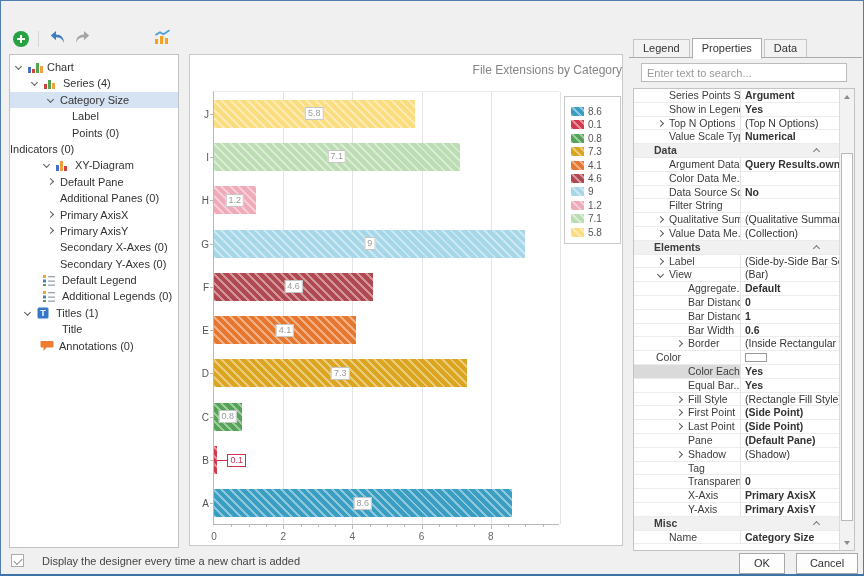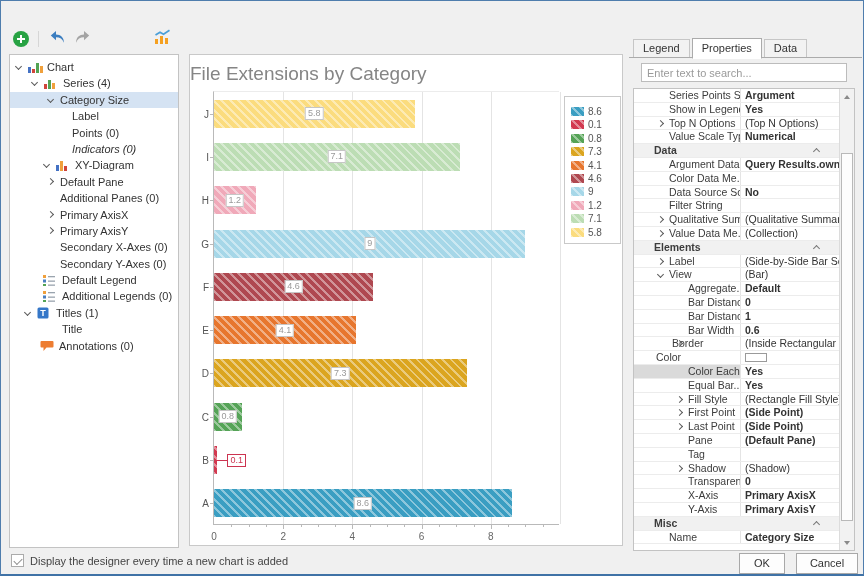--- a/index.html
+++ b/index.html
@@ -41,22 +41,22 @@
   border-right:1.2px solid #5a5a5a; border-bottom:1.2px solid #5a5a5a; }
 .tree-row .chev { margin-right:7px; vertical-align:2px; }
 .chev-d { transform:rotate(45deg); }
 .chev-r { transform:rotate(-45deg); }
 .ti { display:inline-block; width:15px; height:12px; margin-right:4px; vertical-align:-2px; }
 .tlabel { vertical-align:baseline; }
 
 
 .chart-panel { position:absolute; left:188px; top:53px; width:434px; height:492px;
   background:#fff; border:1px solid #c9c9c9; }
-.chart-title { position:absolute; left:0; right:0; top:8px; text-align:left;
-  font-size:19px; color:#858585; }
+.chart-title { position:absolute; left:0; right:0; top:8px; text-align:right;
+  font-size:12px; color:#858585; }
 .plot { position:absolute; left:23px; top:36px; width:346px; height:434px;
   border-left:1px solid #b9b9b9; border-bottom:1px solid #b9b9b9; border-top:1px solid #ececec; }
 .gridline { position:absolute; top:0; bottom:0; width:1px; background:#e4e4e4; }
 .bar { position:absolute; height:28px; }
 .blabel { position:absolute; font-size:9px; line-height:11px; color:#9a9a9a;
   background:#fff; border:1px solid #c6c6c6; padding:0 2px; white-space:nowrap; }
 .blabel.outside { color:#cc3350; border-color:#cc3350; }
 .conn { position:absolute; height:1px; background:#cc3350; }
 .xtick { position:absolute; width:1px; background:#b9b9b9; }
 .xlab { position:absolute; top:calc(100% + 7px); transform:translateX(-50%);
@@ -102,21 +102,21 @@
 .vscroll { position:absolute; right:0; top:0; bottom:0; width:15px; background:#f2f2f2;
   border-left:1px solid #dcdcdc; }
 .sbtn { position:absolute; left:0; right:0; height:15px; display:flex; align-items:center; justify-content:center; }
 .sbtn.up { top:0; } .sbtn.down { bottom:0; }
 .tri-up { width:0; height:0; border-left:3.5px solid transparent; border-right:3.5px solid transparent; border-bottom:4.5px solid #8a8a8a; }
 .tri-down { width:0; height:0; border-left:3.5px solid transparent; border-right:3.5px solid transparent; border-top:4.5px solid #8a8a8a; }
 .sthumb { position:absolute; left:1px; right:1px; top:64px; height:368px;
   background:#fdfdfd; border:1px solid #b9b9b9; }
 
 
-.footer-check { position:absolute; left:10px; top:553px; display:flex; align-items:center; }
+.footer-check { position:absolute; left:10px; top:553px; display:flex; align-items:center;gap:12px; }
 .cbox { position:relative; width:13px; height:13px; background:#fff; border:1px solid #ababab; margin-right:6px; }
 .cbox::after { content:""; position:absolute; left:2px; top:2.5px; width:7px; height:4px;
   border-left:1.6px solid #8f8f8f; border-bottom:1.6px solid #8f8f8f; transform:rotate(-45deg); }
 .clabel { font-size:11px; color:#444; }
 .btn { position:absolute; top:552px; height:21px; background:#fdfdfd;
   border:1px solid #a8a8a8; font-size:11px; color:#333; text-align:center; line-height:19px; }
 .btn-ok { left:738px; width:46px; }
 .btn-cancel { left:795px; width:62px; }
 </style>
 </head>
@@ -159,21 +159,21 @@
               <rect x="12" y="5" width="3" height="7" fill="#f0a03c"></rect>
             </svg></span><span class="tlabel">Chart</span></div>
         <div class="tree-row" style="padding-left: 22px;"><span class="chev chev-d"></span><span class="ti"><svg width="15" height="12" viewBox="0 0 15 12">
               <rect x="0" y="7" width="3" height="5" fill="#d0453a"></rect>
               <rect x="4" y="3" width="3" height="9" fill="#53a353"></rect>
               <rect x="8" y="6" width="3" height="6" fill="#f0a03c"></rect>
             </svg></span><span class="tlabel">Series (4)</span></div>
         <div class="tree-row selected" style="padding-left: 38px;"><span class="chev chev-d"></span><span class="tlabel">Category Size</span></div>
         <div class="tree-row" style="padding-left: 62px;"><span class="tlabel">Label</span></div>
         <div class="tree-row" style="padding-left: 62px;"><span class="tlabel">Points (0)</span></div>
-        <div class="tree-row" style="padding-left: 62px; font-style: italic;"><span class="tlabel">Indicators (0)</span></div>
+        <div class="tree-row" style=""><span class="tlabel">Indicators (0)</span></div>
         <div class="tree-row" style="padding-left: 34px;"><span class="chev chev-d"></span><span class="ti"><svg width="15" height="12" viewBox="0 0 15 12">
               <rect x="0" y="6" width="3" height="6" fill="#4472c4"></rect>
               <rect x="4" y="2" width="3" height="10" fill="#f0a03c"></rect>
               <rect x="8" y="7" width="3" height="5" fill="#d0453a"></rect>
             </svg></span><span class="tlabel">XY-Diagram</span></div>
         <div class="tree-row" style="padding-left: 38px;"><span class="chev chev-r"></span><span class="tlabel">Default Pane</span></div>
         <div class="tree-row" style="padding-left: 50px;"><span class="tlabel">Additional Panes (0)</span></div>
         <div class="tree-row" style="padding-left: 38px;"><span class="chev chev-r"></span><span class="tlabel">Primary AxisX</span></div>
         <div class="tree-row" style="padding-left: 38px;"><span class="chev chev-r"></span><span class="tlabel">Primary AxisY</span></div>
         <div class="tree-row" style="padding-left: 50px;"><span class="tlabel">Secondary X-Axes (0)</span></div>
@@ -370,21 +370,21 @@
         </div>
         <div class="grow">
           <div class="cell-n" style="padding-left: 54px;">Bar Distanc...</div>
           <div class="cell-v bold">1</div>
         </div>
         <div class="grow">
           <div class="cell-n" style="padding-left: 54px;">Bar Width</div>
           <div class="cell-v bold">0.6</div>
         </div>
         <div class="grow">
-          <div class="cell-n" style="padding-left: 38px;">Border<span class="chev parrow chev-r" style="left: 43px;"></span></div>
+          <div class="cell-n" style="padding-left: 54px;">Border<span class="chev parrow chev-r" style="left: 43px;"></span></div>
           <div class="cell-v">(Inside Rectangular Bor...</div>
         </div>
         <div class="grow">
           <div class="cell-n" style="padding-left: 22px;">Color</div>
           <div class="cell-v"><span class="cswatch"></span></div>
         </div>
         <div class="grow sel">
           <div class="cell-n" style="padding-left: 54px;">Color Each</div>
           <div class="cell-v bold">Yes</div>
         </div>
@@ -402,26 +402,26 @@
         </div>
         <div class="grow">
           <div class="cell-n" style="padding-left: 54px;">Last Point<span class="chev parrow chev-r" style="left: 43px;"></span></div>
           <div class="cell-v bold">(Side Point)</div>
         </div>
         <div class="grow">
           <div class="cell-n" style="padding-left: 54px;">Pane</div>
           <div class="cell-v bold">(Default Pane)</div>
         </div>
         <div class="grow">
+          <div class="cell-n" style="padding-left: 54px;">Shadow<span class="chev parrow chev-r" style="left: 43px;"></span></div>
+          <div class="cell-v">(Shadow)</div>
+        </div>
+        <div class="grow">
           <div class="cell-n" style="padding-left: 54px;">Tag</div>
           <div class="cell-v"></div>
-        </div>
-        <div class="grow">
-          <div class="cell-n" style="padding-left: 54px;">Shadow<span class="chev parrow chev-r" style="left: 43px;"></span></div>
-          <div class="cell-v">(Shadow)</div>
         </div>
         <div class="grow">
           <div class="cell-n" style="padding-left: 54px;">Transparency</div>
           <div class="cell-v bold">0</div>
         </div>
         <div class="grow">
           <div class="cell-n" style="padding-left: 54px;">X-Axis</div>
           <div class="cell-v bold">Primary AxisX</div>
         </div>
         <div class="grow">

